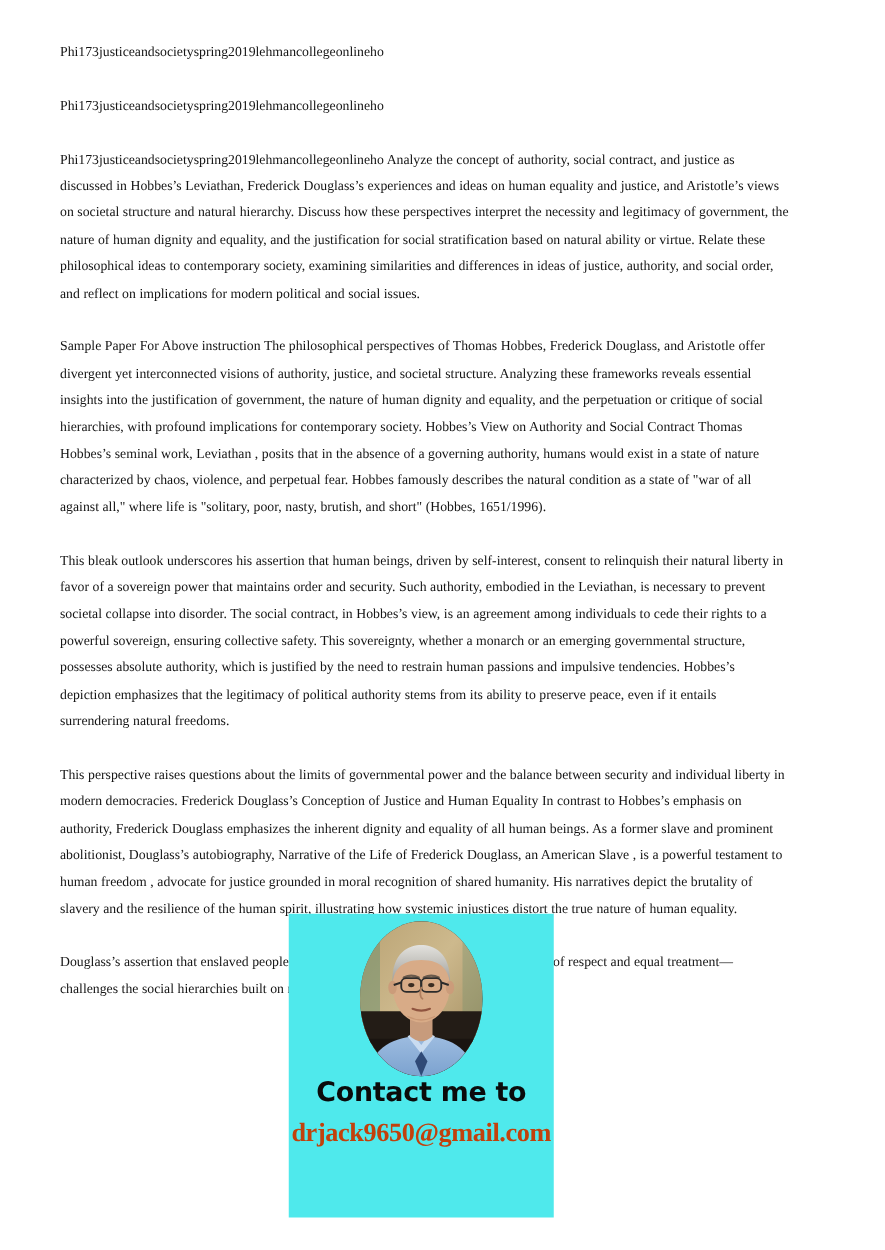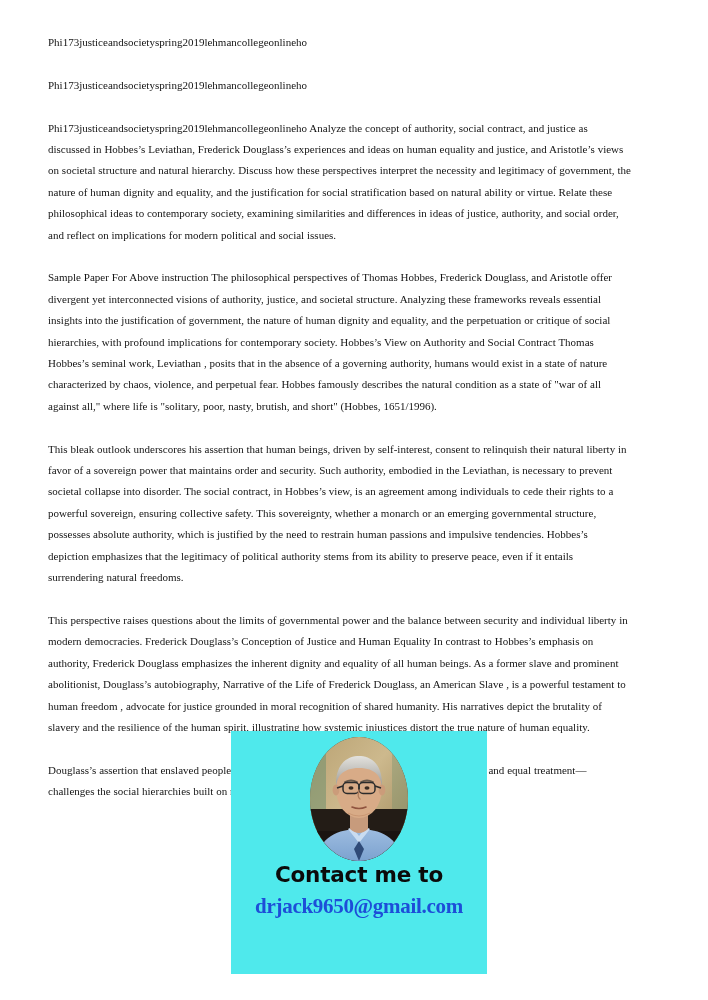--- a/index.html
+++ b/index.html
@@ -42,21 +42,21 @@
     white-space: normal;
     word-spacing: 0.1px;
   }
   .para:last-child { margin-bottom: 0; }
 
   
   #contact-card {
     position: absolute;
     left: 231px;
     top: 731px;
-    width: 256px;
+    width: 212px;
     height: 243px;
     background: #4FE9EC;
     overflow: hidden;
     z-index: 10;
   }
 
   #contact-photo-wrap {
     position: absolute;
     left: 50%;
     top: 6px;
@@ -83,21 +83,21 @@
     line-height: 27px;
     color: #0b0b0b;
     letter-spacing: -0.2px;
   }
   #contact-email {
     margin-top: 5px;
     font-family: "Liberation Serif", "DejaVu Serif", serif;
     font-weight: bold;
     font-size: 21px;
     line-height: 26px;
-    color: #1d4ed8;
+    color: #c2410c;
     letter-spacing: -0.3px;
   }
 </style>
 </head>
 <body>
 
 <div id="page">
 
   <div id="doc-body">
     <p class="para">Phi173justiceandsocietyspring2019lehmancollegeonlineho</p>

